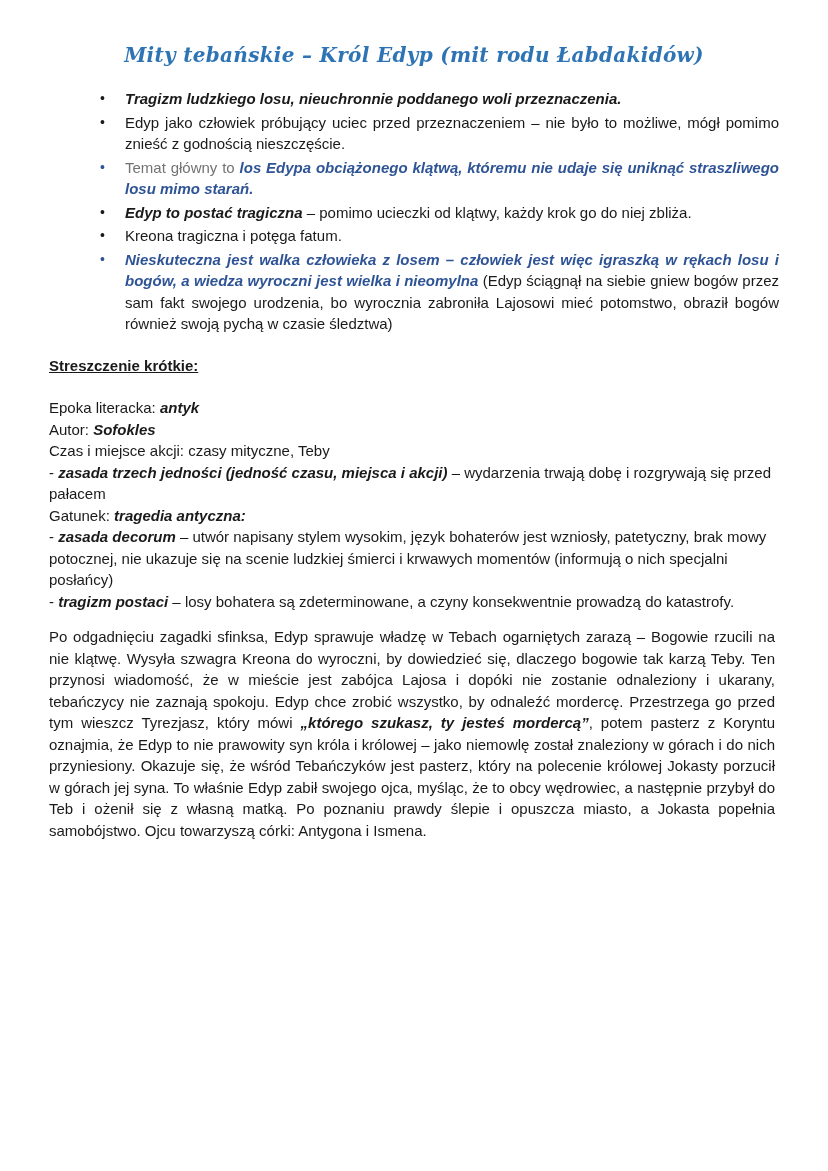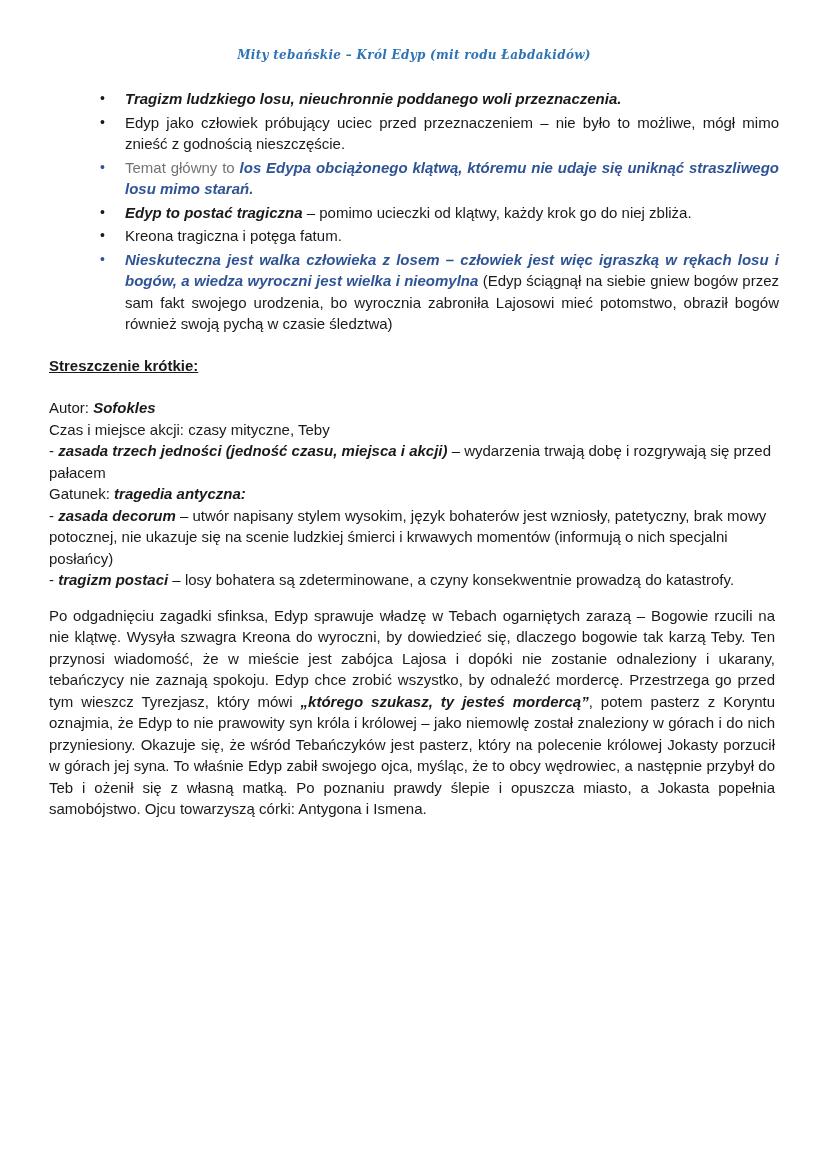--- a/index.html
+++ b/index.html
@@ -19,21 +19,21 @@
     padding: 42px 49px 40px 49px;
     background: #ffffff;
     overflow: hidden;
   }
   .title {
     margin: 0 0 20px 0;
     text-align: center;
     font-family: "DejaVu Serif", serif;
     font-style: italic;
     font-weight: 700;
-    font-size: 12px;
+    font-size: 20px;
     line-height: 26px;
     letter-spacing: 0.3px;
   }
   .bullets { margin: 0 0 0 51px; }
   .bullet-item {
     display: flex;
     align-items: flex-start;
     margin-bottom: 2px;
   }
   .bullet-marker {
@@ -70,21 +70,21 @@
 
   <div class="bullets">
 
     <div class="bullet-item">
       <span class="bullet-marker" style="color: rgb(26, 26, 26);">•</span>
       <div class="bullet-text"><span class="b">Tragizm ludzkiego losu, nieuchronnie poddanego woli przeznaczenia.</span></div>
     </div>
 
     <div class="bullet-item">
       <span class="bullet-marker" style="color: rgb(26, 26, 26);">•</span>
-      <div class="bullet-text"><span>Edyp jako człowiek próbujący uciec przed przeznaczeniem – nie było to możliwe, mógł mimo znieść z godnością nieszczęście.</span></div>
+      <div class="bullet-text"><span>Edyp jako człowiek próbujący uciec przed przeznaczeniem – nie było to możliwe, mógł pomimo znieść z godnością nieszczęście.</span></div>
     </div>
 
     <div class="bullet-item">
       <span class="bullet-marker" style="color: rgb(47, 84, 150);">•</span>
       <div class="bullet-text"><span style="color: #737373;">Temat główny to </span><span class="b" style="color: rgb(47, 84, 150);">los Edypa obciążonego klątwą, któremu nie udaje się uniknąć straszliwego losu mimo starań.</span></div>
     </div>
 
     <div class="bullet-item">
       <span class="bullet-marker" style="color: rgb(26, 26, 26);">•</span>
       <div class="bullet-text"><span class="b">Edyp to postać tragiczna</span><span> – pomimo ucieczki od klątwy, każdy krok go do niej zbliża.</span></div>
@@ -100,20 +100,21 @@
       <div class="bullet-text"><span class="b" style="color: rgb(47, 84, 150);">Nieskuteczna jest walka człowieka z losem – człowiek jest więc igraszką w rękach losu i bogów, a wiedza wyroczni jest wielka i nieomylna </span><span>(Edyp ściągnął na siebie gniew bogów przez sam fakt swojego urodzenia, bo wyrocznia zabroniła Lajosowi mieć potomstwo, obraził bogów również swoją pychą w czasie śledztwa)</span></div>
     </div>
 
   </div>
 
   <div class="section-heading">
     <span class="u">Streszczenie krótkie:</span>
   </div>
 
   <div class="meta-block">
+    <div class="meta-line"><span>Epoka literacka: </span><span class="b">antyk</span></div>
     <div class="meta-line"><span>Autor: </span><span class="b">Sofokles</span></div>
     <div class="meta-line"><span>Czas i miejsce akcji: czasy mityczne, Teby</span></div>
     <div class="meta-line"><span>- </span><span class="b">zasada trzech jedności (jedność czasu, miejsca i akcji)</span><span> – wydarzenia trwają dobę i rozgrywają się przed pałacem</span></div>
     <div class="meta-line"><span>Gatunek: </span><span class="b">tragedia antyczna:</span></div>
     <div class="meta-line"><span>- </span><span class="b">zasada decorum</span><span> – utwór napisany stylem wysokim, język bohaterów jest wzniosły, patetyczny, brak mowy potocznej, nie ukazuje się na scenie ludzkiej śmierci i krwawych momentów (informują o nich specjalni posłańcy)</span></div>
     <div class="meta-line"><span>- </span><span class="b">tragizm postaci</span><span> – losy bohatera są zdeterminowane, a czyny konsekwentnie prowadzą do katastrofy.</span></div>
   </div>
 
   <p class="summary"><span>Po odgadnięciu zagadki sfinksa, Edyp sprawuje władzę w Tebach ogarniętych zarazą – Bogowie rzucili na nie klątwę. Wysyła szwagra Kreona do wyroczni, by dowiedzieć się, dlaczego bogowie tak karzą Teby. Ten przynosi wiadomość, że w mieście jest zabójca Lajosa i dopóki nie zostanie odnaleziony i ukarany, tebańczycy nie zaznają spokoju. Edyp chce zrobić wszystko, by odnaleźć mordercę. Przestrzega go przed tym wieszcz Tyrezjasz, który mówi </span><span class="b i">„którego szukasz, ty jesteś mordercą”</span><span>, potem pasterz z Koryntu oznajmia, że Edyp to nie prawowity syn króla i królowej – jako niemowlę został znaleziony w górach i do nich przyniesiony. Okazuje się, że wśród Tebańczyków jest pasterz, który na polecenie królowej Jokasty porzucił w górach jej syna. To właśnie Edyp zabił swojego ojca, myśląc, że to obcy wędrowiec, a następnie przybył do Teb i ożenił się z własną matką. Po poznaniu prawdy ślepie i opuszcza miasto, a Jokasta popełnia samobójstwo. Ojcu towarzyszą córki: Antygona i Ismena.</span></p>
 

